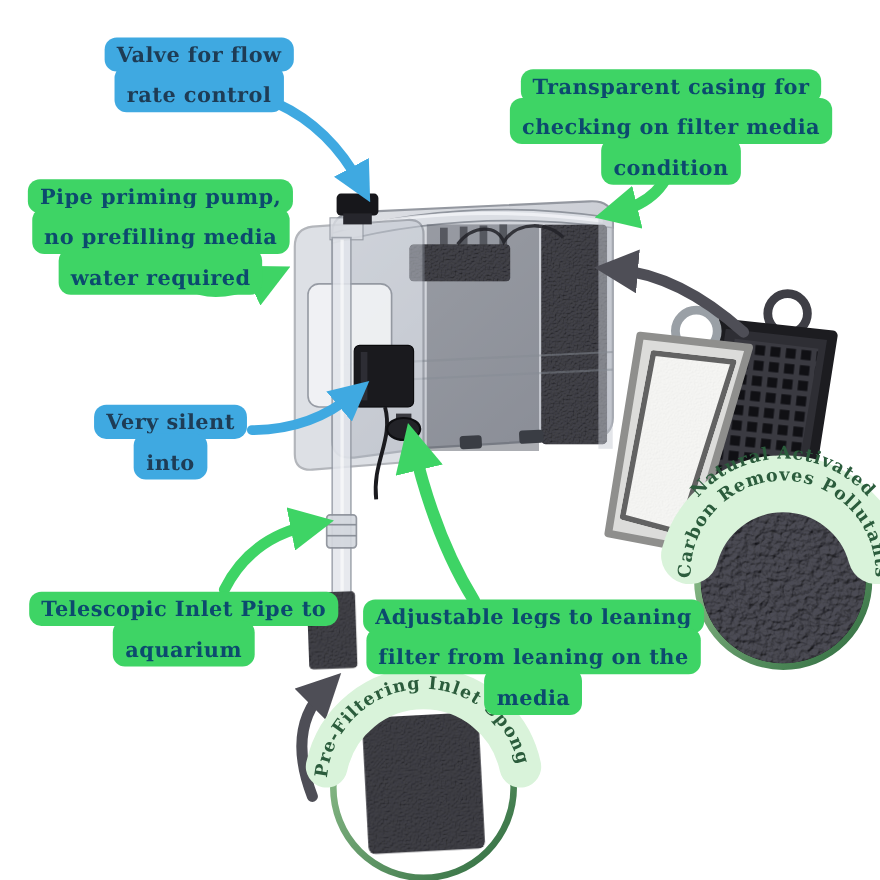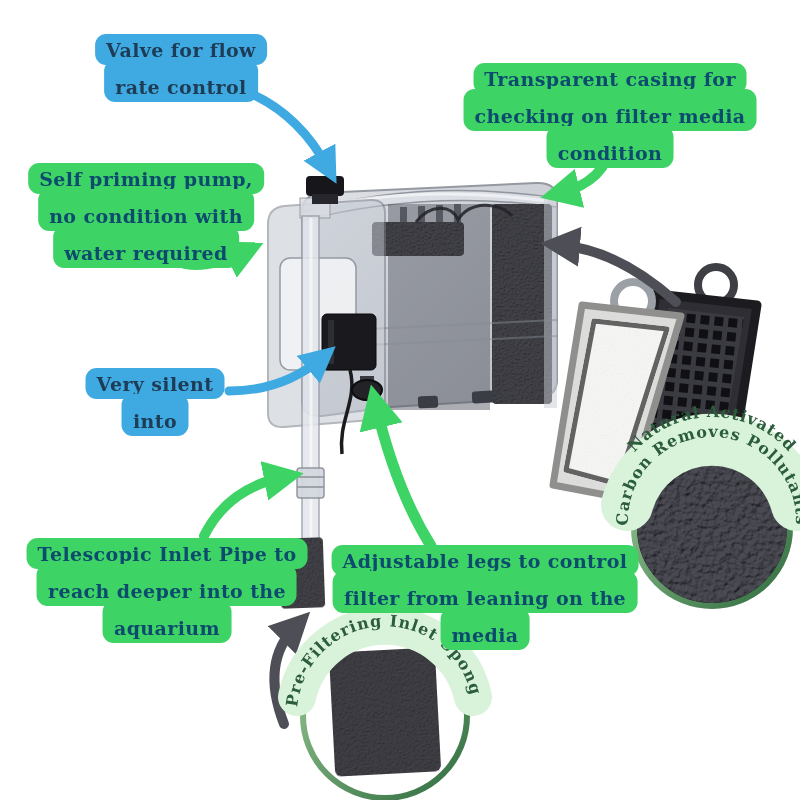--- a/index.html
+++ b/index.html
@@ -182,35 +182,34 @@
   <span>rate control</span>
 </div>
 
 <div class="callout green" style="left:610px;top:63px;">
   <span>Transparent casing for</span>
   <span>checking on filter media</span>
   <span>condition</span>
 </div>
 
 <div class="callout green" style="left:146px;top:163px;">
-  <span>Self priming pump,</span>
-  <span>no condition with</span>
+  <span>Pipe priming pump,</span>
+  <span>no prefilling media</span>
   <span>water required</span>
 </div>
 
 <div class="callout blue" style="left:155px;top:368px;">
   <span>Very silent</span>
   <span>into</span>
 </div>
 
 <div class="callout green" style="left:167px;top:538px;">
   <span>Telescopic Inlet Pipe to</span>
-  <span>reach deeper into the</span>
   <span>aquarium</span>
 </div>
 
 <div class="callout green" style="left:485px;top:545px;">
-  <span>Adjustable legs to control</span>
+  <span>Adjustable legs to leaning</span>
   <span>filter from leaning on the</span>
   <span>media</span>
 </div>
 
 </div>
 
 </body></html>

